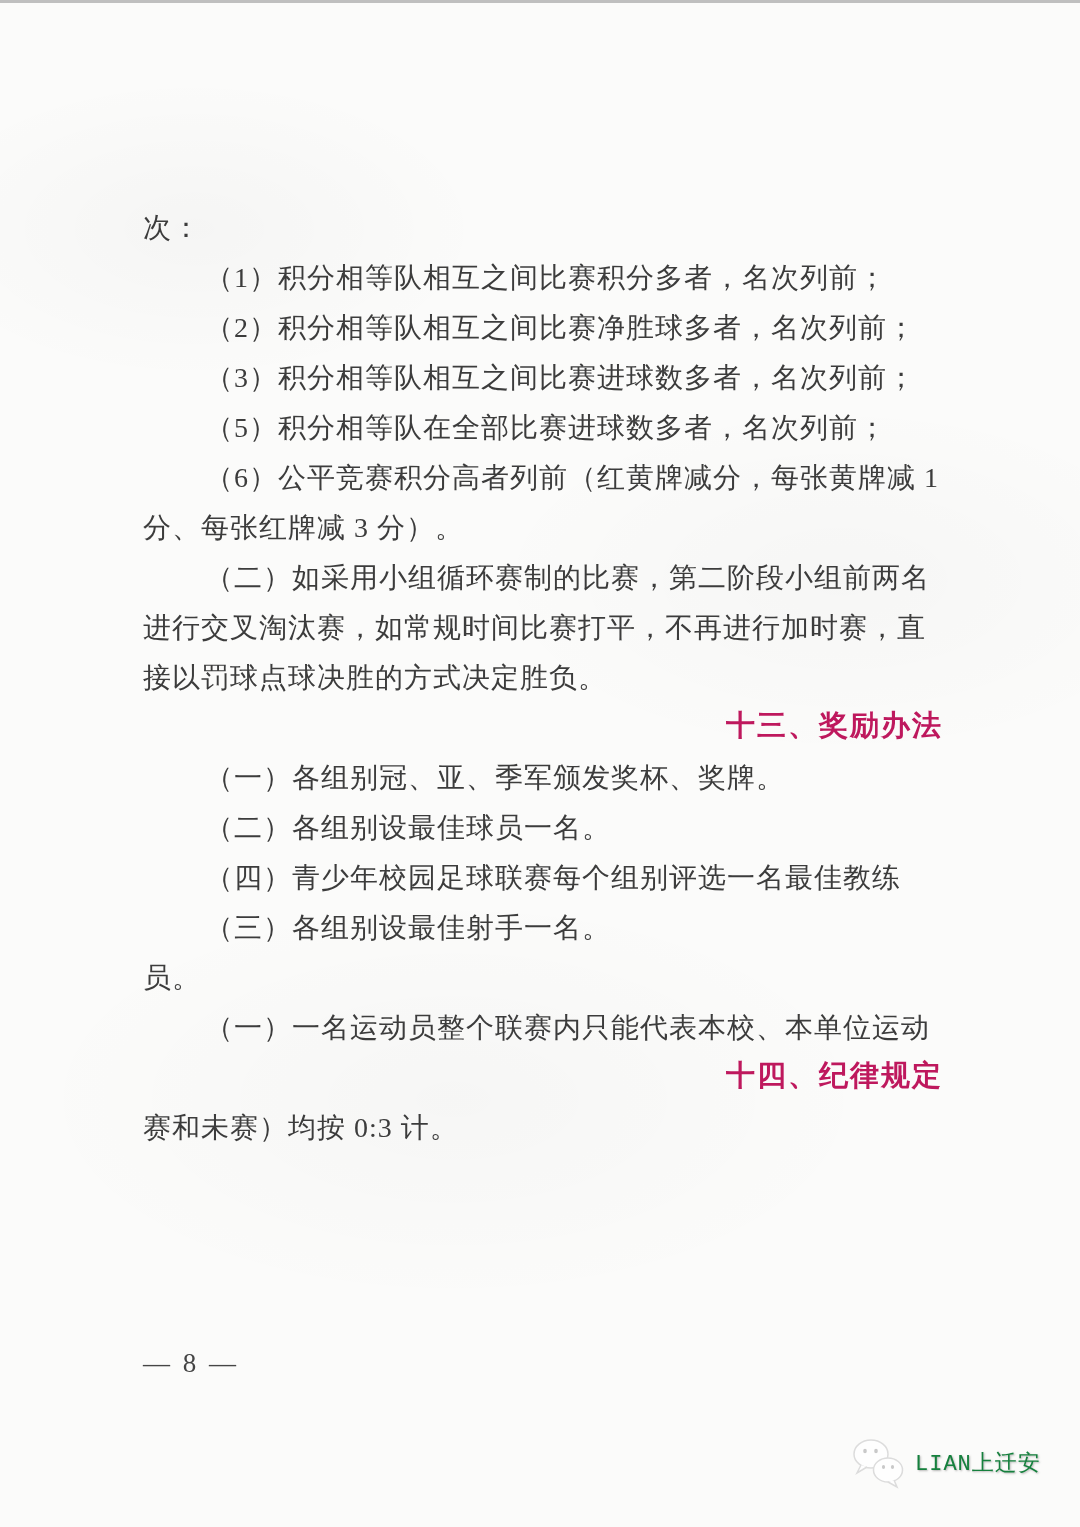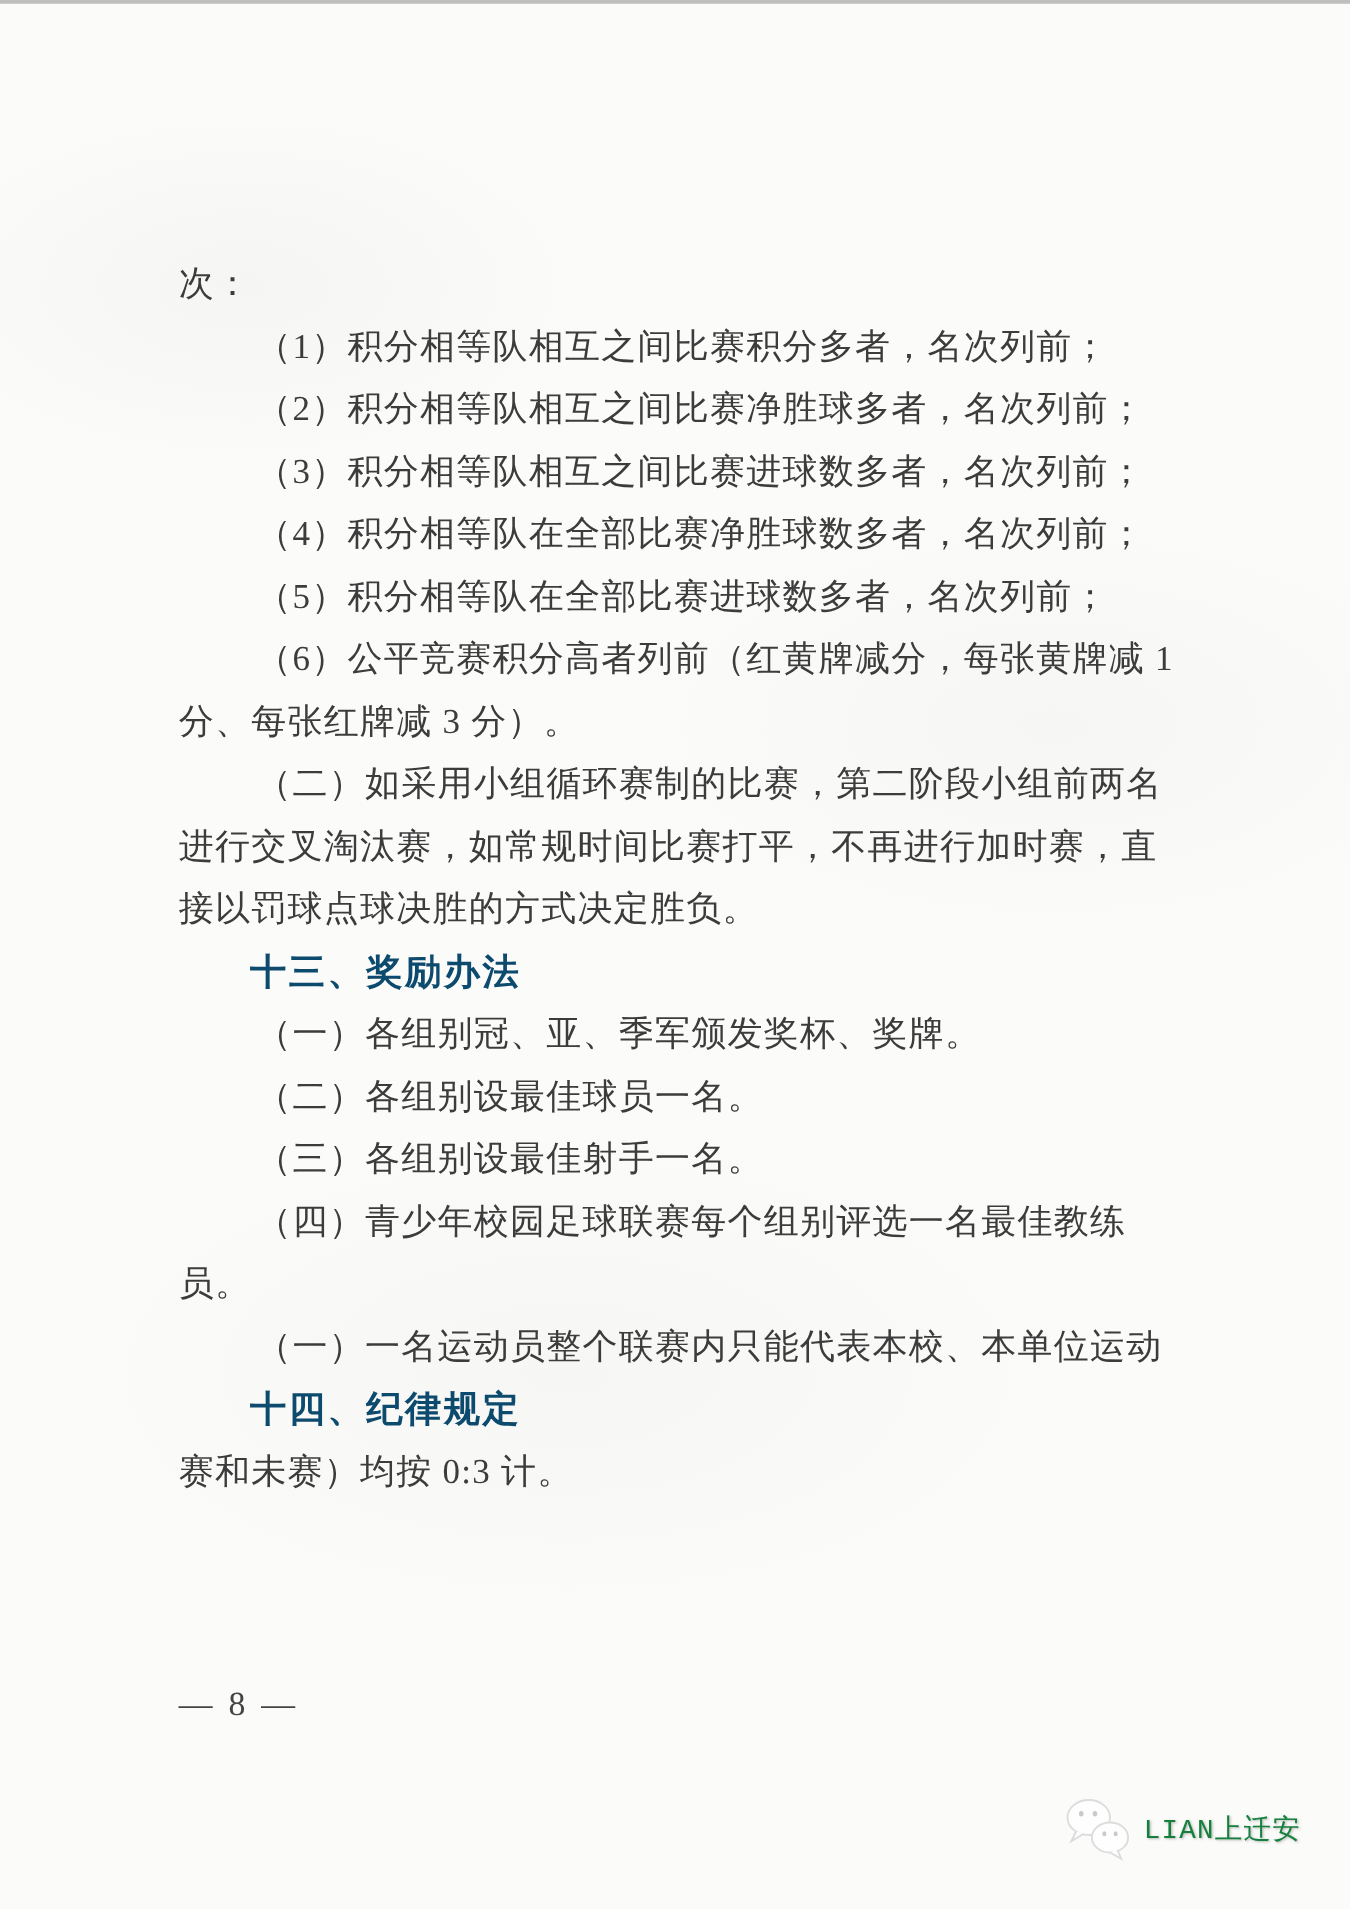--- a/index.html
+++ b/index.html
@@ -32,26 +32,27 @@
   .doc-line {
     height: 50px;
     line-height: 50px;
     font-size: 28px;
     letter-spacing: 1px;
     color: #3c3c3c;
     white-space: nowrap;
   }
   .doc-line.indent { padding-left: 62px; }
   .doc-line.heading {
-    font-family: Liberation Sans, sans-serif;
+    font-family: Liberation Mono, monospace;
     font-weight: 700;
     font-size: 29px;
     letter-spacing: 2px;
-    color: #0c4a6e;
+    color: #be185d;
     padding-left: 57px;
+    text-align: right;
   }
   .page-number {
     position: absolute;
     left: 143px;
     top: 1338px;
     height: 50px;
     line-height: 50px;
     font-size: 27px;
     letter-spacing: 3px;
     color: #454545;
@@ -78,32 +79,31 @@
 <body>
 
 <div class="scan-top-edge"></div>
 <div class="scan-texture"></div>
 
 <div class="doc-body">
   <div class="doc-line">次：</div>
   <div class="doc-line indent">（1）积分相等队相互之间比赛积分多者，名次列前；</div>
   <div class="doc-line indent">（2）积分相等队相互之间比赛净胜球多者，名次列前；</div>
   <div class="doc-line indent">（3）积分相等队相互之间比赛进球数多者，名次列前；</div>
-  <div class="doc-line indent">（4）积分相等队在全部比赛净胜球数多者，名次列前；</div>
   <div class="doc-line indent">（5）积分相等队在全部比赛进球数多者，名次列前；</div>
   <div class="doc-line indent">（6）公平竞赛积分高者列前（红黄牌减分，每张黄牌减 1</div>
   <div class="doc-line">分、每张红牌减 3 分）。</div>
   <div class="doc-line indent">（二）如采用小组循环赛制的比赛，第二阶段小组前两名</div>
   <div class="doc-line">进行交叉淘汰赛，如常规时间比赛打平，不再进行加时赛，直</div>
   <div class="doc-line">接以罚球点球决胜的方式决定胜负。</div>
   <div class="doc-line heading">十三、奖励办法</div>
   <div class="doc-line indent">（一）各组别冠、亚、季军颁发奖杯、奖牌。</div>
   <div class="doc-line indent">（二）各组别设最佳球员一名。</div>
+  <div class="doc-line indent">（四）青少年校园足球联赛每个组别评选一名最佳教练</div>
   <div class="doc-line indent">（三）各组别设最佳射手一名。</div>
-  <div class="doc-line indent">（四）青少年校园足球联赛每个组别评选一名最佳教练</div>
   <div class="doc-line">员。</div>
   <div class="doc-line indent">（一）一名运动员整个联赛内只能代表本校、本单位运动</div>
   <div class="doc-line heading">十四、纪律规定</div>
   <div class="doc-line">赛和未赛）均按 0:3 计。</div>
 </div>
 
 <div class="page-number">— 8 —</div>
 
 <div class="watermark">
   <span class="wechat-icon">

